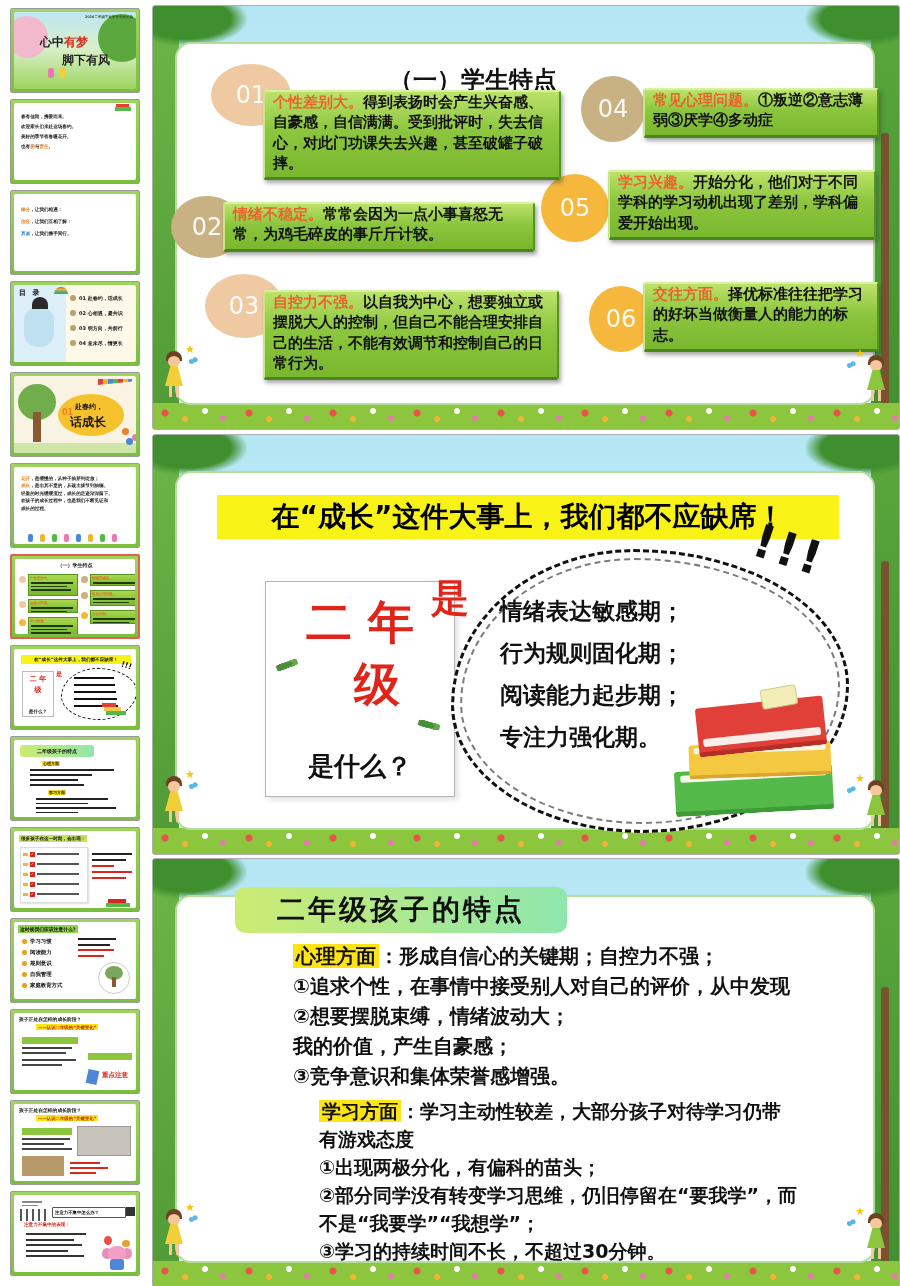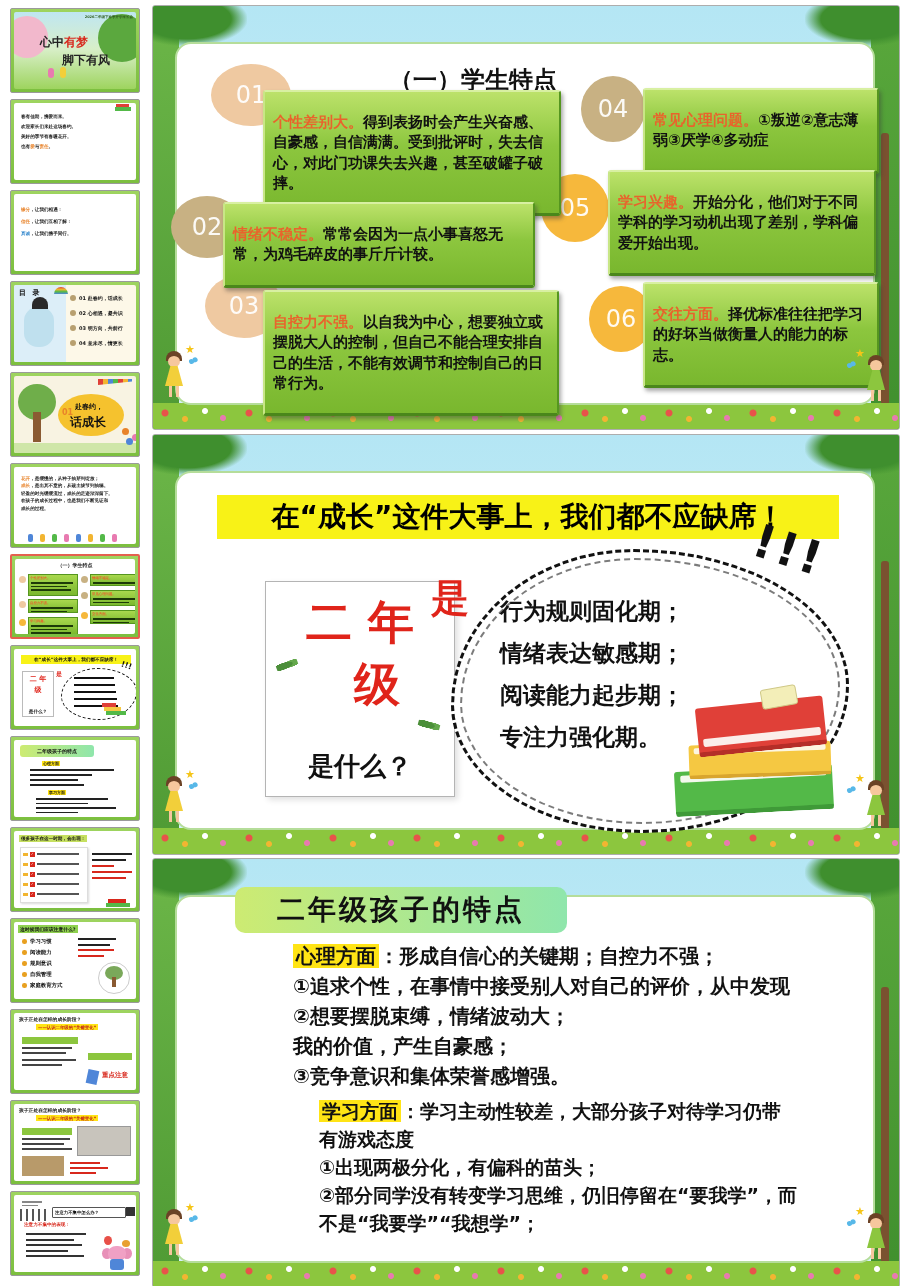--- a/index.html
+++ b/index.html
@@ -39,23 +39,23 @@
   .kid .face{position:absolute;left:5px;top:3px;width:12px;height:11px;border-radius:50%;background:#f6c79d;}
   .kid .dress{position:absolute;left:2px;top:13px;width:18px;height:20px;clip-path:polygon(30% 0,70% 0,100% 100%,0 100%);}
   .kid .legs{position:absolute;left:6px;top:33px;width:3px;height:11px;background:#f6c79d;box-shadow:7px 0 #f6c79d;}
   .spark{position:absolute;color:#f5c518;font-size:11px;z-index:6;}
   .bf{position:absolute;width:5px;height:5px;border-radius:50%;background:#58b8e8;box-shadow:4px 0 0 #58b8e8;transform:rotate(-25deg);z-index:6;}
   
   .s1-title{position:absolute;left:0;top:42px;width:640px;text-align:center;font-size:24px;font-weight:bold;z-index:3;}
   .s1-circle{position:absolute;border-radius:50%;display:flex;align-items:center;justify-content:center;
              font-size:24px;color:rgba(255,255,255,.93);z-index:2;}
   .s1-box{position:absolute;background:linear-gradient(180deg,#bce26a,#8cc63e 45%,#79b72e);border-radius:3px;
-          padding:20px 8px;box-sizing:border-box;font-size:15px;font-weight:bold;line-height:1.35;color:#111;
+          padding:2px 8px;box-sizing:border-box;font-size:15px;font-weight:bold;line-height:1.35;color:#111;
           border-top:2px solid #d8f0a2;border-left:2px solid #c8e686;border-right:2px solid #55961f;border-bottom:3px solid #4a871b;
-          box-shadow:2px 3px 4px rgba(60,60,60,.45);z-index:3;}
+          box-shadow:2px 3px 4px rgba(60,60,60,.45);z-index:3;font-family:Liberation Mono, monospace;}
   .kw{color:#e8642c;}
   
   .banner{position:absolute;left:64px;top:60px;width:622px;height:44px;background:#f8f217;color:#000;
           font-size:28px;font-weight:bold;text-align:center;line-height:44px;z-index:3;white-space:nowrap;}
   .grade-card{position:absolute;left:112px;top:146px;width:188px;height:214px;background:#fff;border:1px solid #b4b4b4;
               box-shadow:3px 3px 6px rgba(0,0,0,.12);z-index:3;}
   .g1{position:absolute;top:10px;width:100%;text-align:center;color:#e0241a;font-size:46px;font-weight:bold;}
   .g2{position:absolute;top:72px;width:100%;text-align:center;padding-left:34px;box-sizing:border-box;color:#e0241a;font-size:46px;font-weight:bold;}
   .g3{position:absolute;bottom:12px;width:100%;text-align:center;font-size:26px;font-weight:bold;color:#111;}
   .leaf{position:absolute;width:22px;height:10px;background:radial-gradient(ellipse at 30% 50%,#4c8f3a 0 45%,transparent 50%),radial-gradient(ellipse at 70% 50%,#64a84c 0 45%,transparent 50%);transform:rotate(-20deg);}
@@ -418,22 +418,22 @@
     <div class="grade-card">
       <div class="g1">二 年</div>
       <div class="g2">级</div>
       <div class="leaf" style="left:10px;top:78px;"></div>
       <div class="leaf" style="right:14px;top:138px;transform:rotate(15deg);"></div>
       <div class="g3">是什么？</div>
     </div>
     <div class="shi">是</div>
     <div class="cloud">
         <ul id="cloud-lines">
+          <li>情绪表达敏感期；</li>
           <li>行为规则固化期；</li>
-          <li>情绪表达敏感期；</li>
           <li>阅读能力起步期；</li>
           <li>专注力强化期。</li>
         </ul>
       </div>
     <div class="exclaim">!!!</div>
     <div class="books">
       <div class="bk green"></div>
       <div class="bk yellow"></div>
       <div class="bk red"></div>
       <div class="bk tab"></div>
@@ -472,20 +472,21 @@
           <div>②想要摆脱束缚，情绪波动大；</div>
           <div>我的价值，产生自豪感；</div>
           <div>③竞争意识和集体荣誉感增强。</div>
         </div>
         <div class="sec" style="left: 166px; top: 238px; font-size: 19px; line-height: 28px;">
           <div><span class="hl">学习方面</span><span>：学习主动性较差，大部分孩子对待学习仍带</span></div>
           <div>有游戏态度</div>
           <div>①出现两极分化，有偏科的苗头；</div>
           <div>②部分同学没有转变学习思维，仍旧停留在“要我学”，而</div>
           <div>不是“我要学”“我想学”；</div>
+          <div>③学习的持续时间不长，不超过30分钟。</div>
         </div>
       </div>
   <div class="f-left"></div>
       <div class="f-right"></div>
       <div class="fol l"></div>
       <div class="fol r"></div>
       <div class="f-bottom"></div>
       <div class="kid" style="left: 10px; top: 352px;">
         <div class="hair"></div>
         <div class="face"></div>

